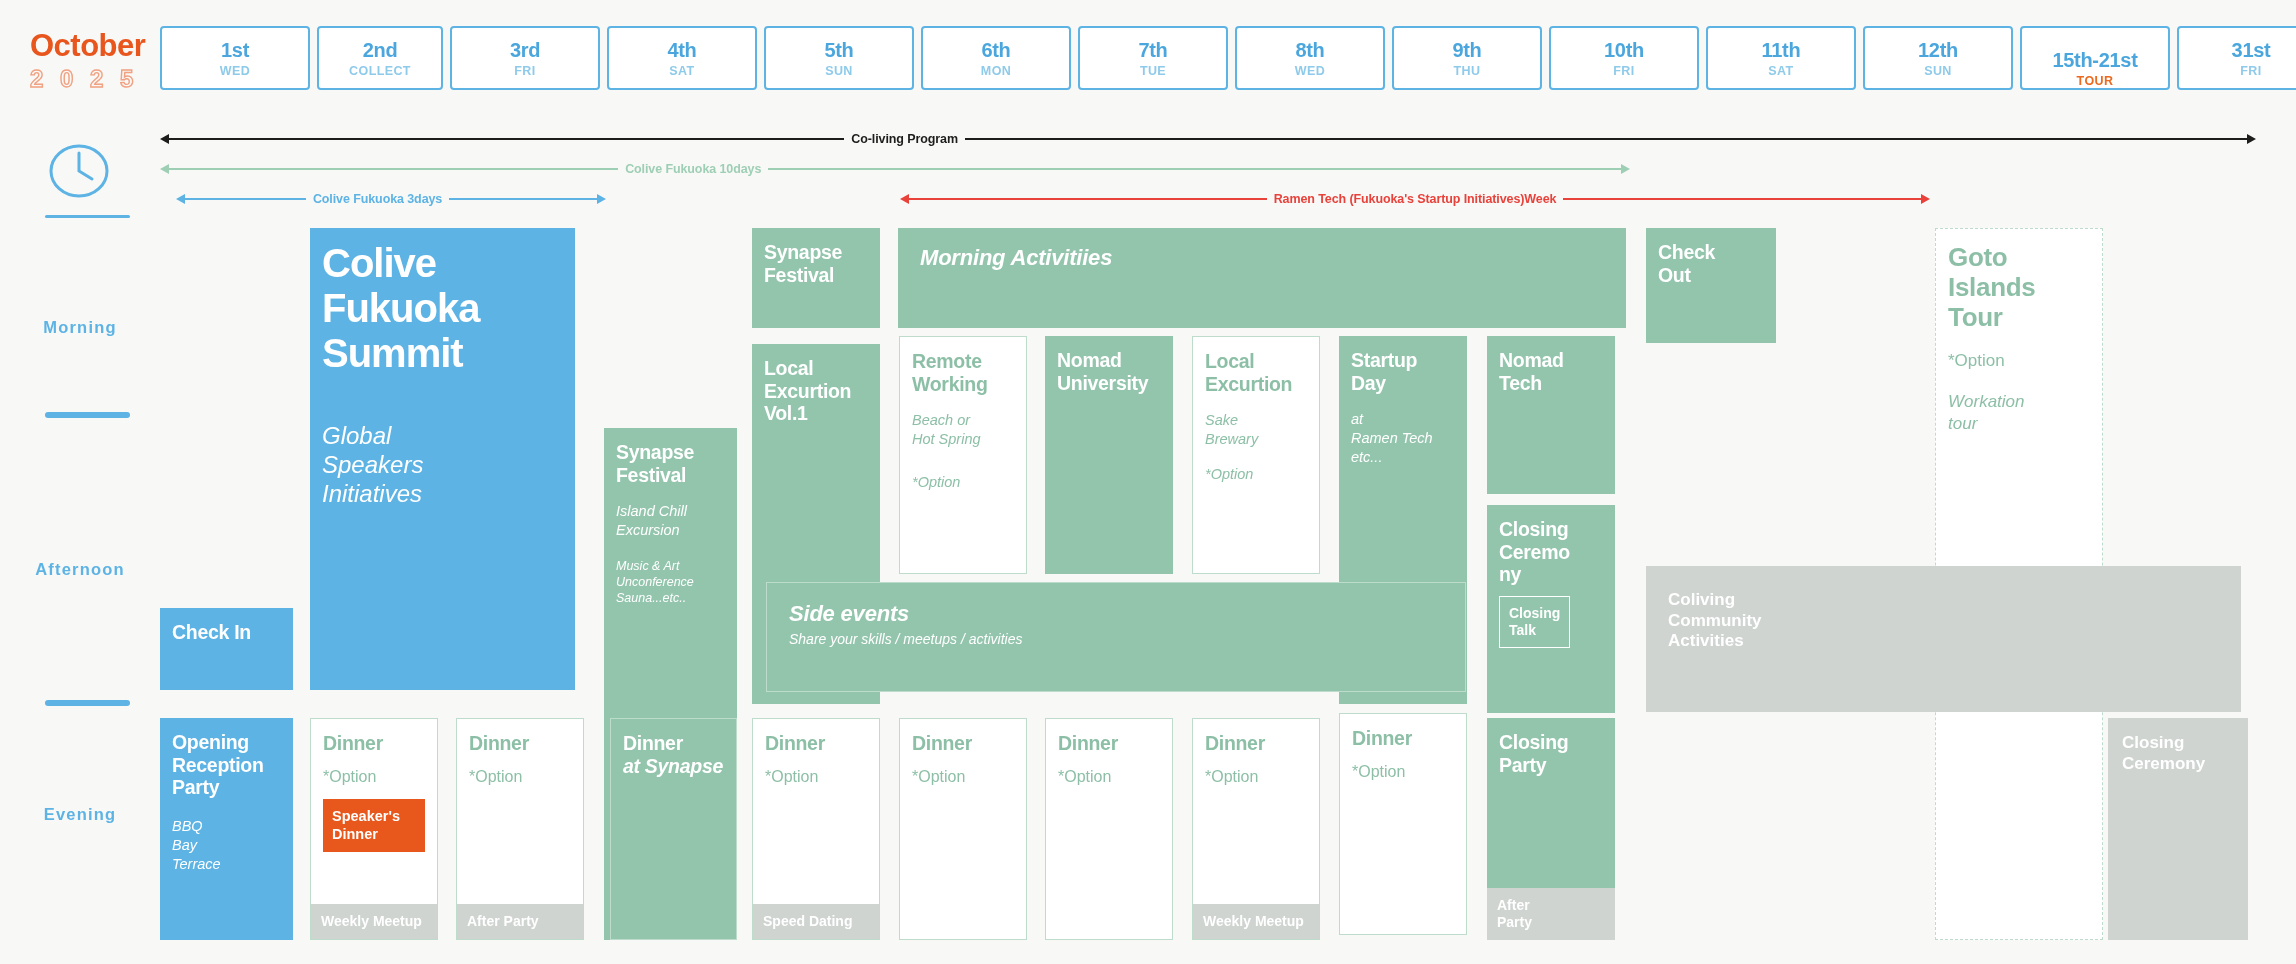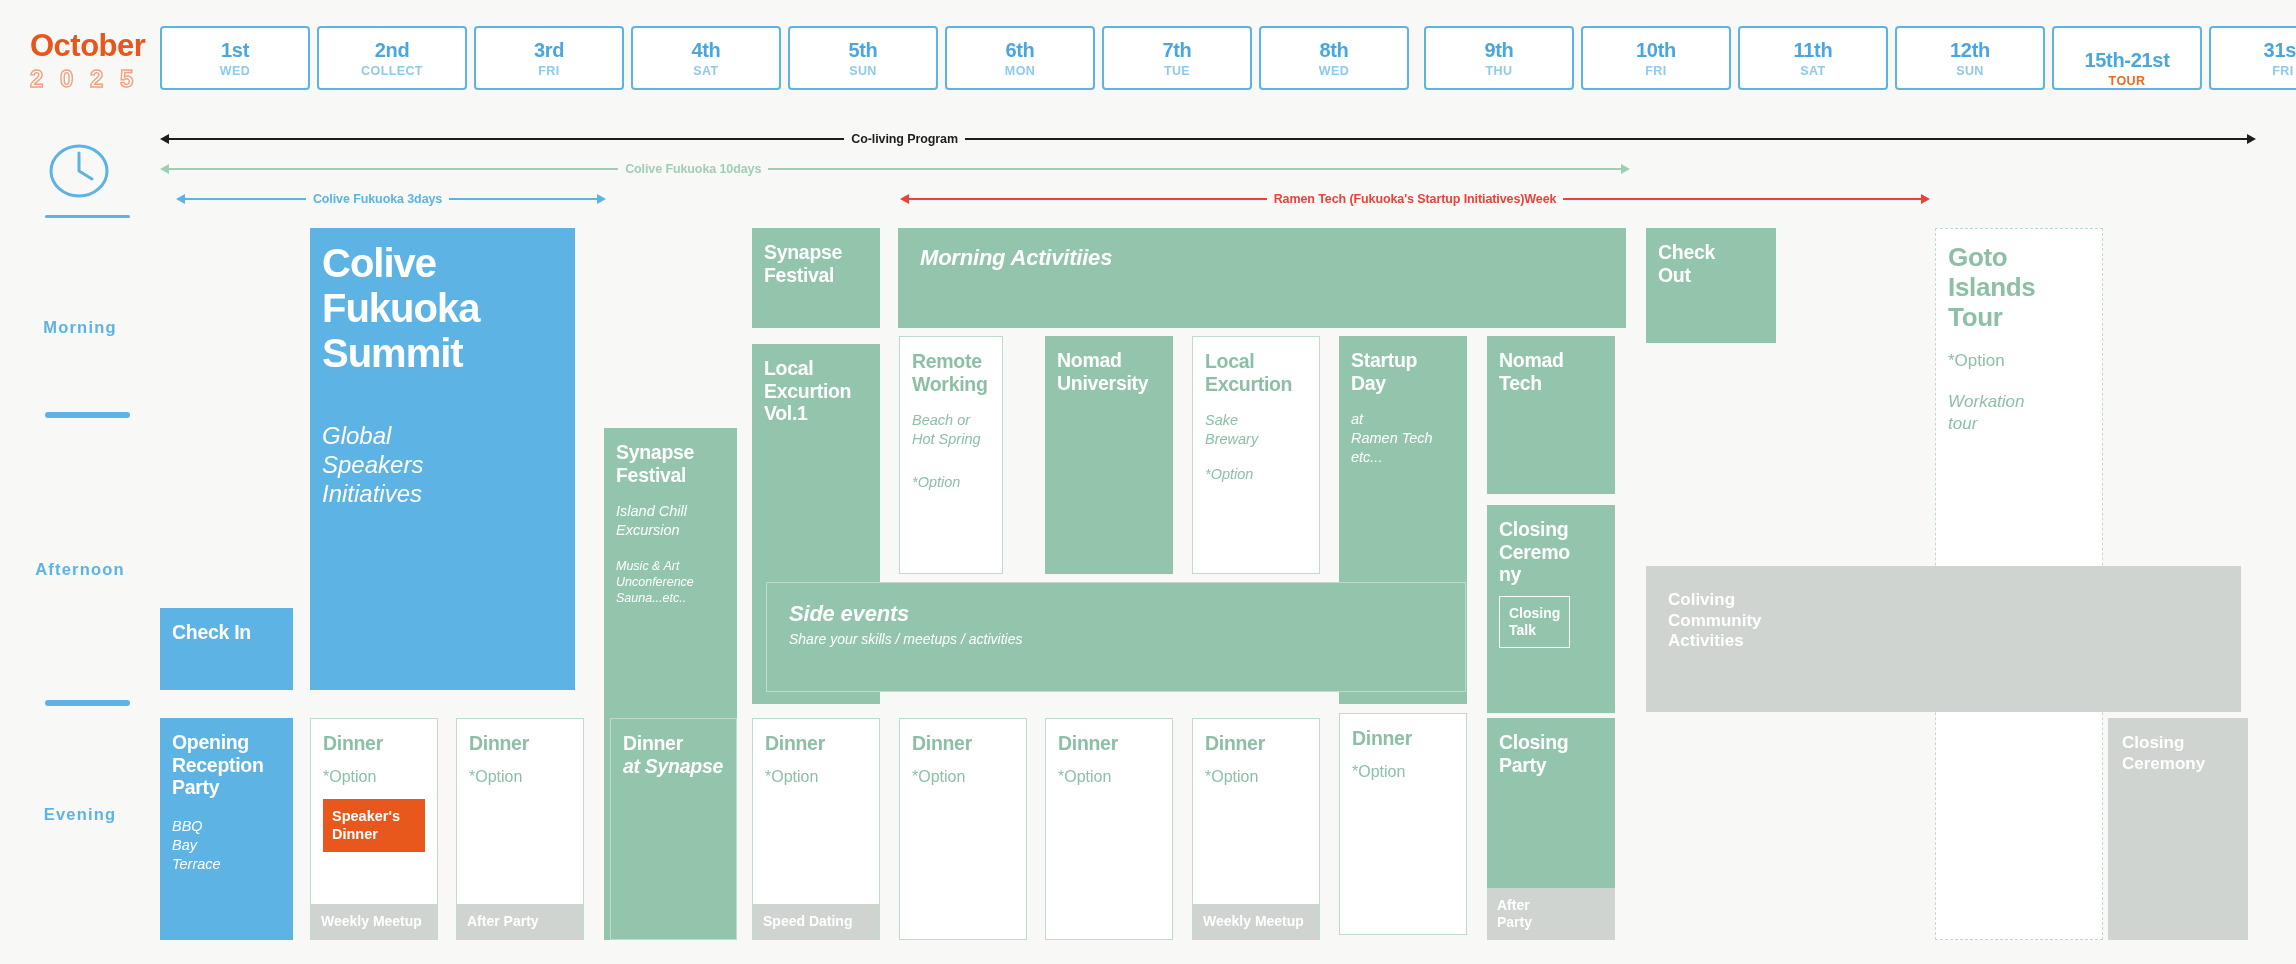--- a/index.html
+++ b/index.html
@@ -93,21 +93,21 @@
   <div class="month-wrap">
     <div class="month-name">October</div>
     <div class="month-year">2 0 2 5</div>
   </div>
 
   <div class="dates" id="dates">
       <div class="date-card" style="width: 150px;">
         <div class="date-num">1st</div>
         <div class="date-dow">WED</div>
       </div>
-      <div class="date-card" style="width: 150px;">
+      <div class="date-card" style="width: 126px;">
         <div class="date-num">2nd</div>
         <div class="date-dow">COLLECT</div>
       </div>
       <div class="date-card" style="width: 150px;">
         <div class="date-num">3rd</div>
         <div class="date-dow">FRI</div>
       </div>
       <div class="date-card" style="width: 150px;">
         <div class="date-num">4th</div>
         <div class="date-dow">SAT</div>
@@ -121,21 +121,21 @@
         <div class="date-dow">MON</div>
       </div>
       <div class="date-card" style="width: 150px;">
         <div class="date-num">7th</div>
         <div class="date-dow">TUE</div>
       </div>
       <div class="date-card" style="width: 150px;">
         <div class="date-num">8th</div>
         <div class="date-dow">WED</div>
       </div>
-      <div class="date-card" style="width: 150px; margin-left: 8px;">
+      <div class="date-card" style="width: 150px;">
         <div class="date-num">9th</div>
         <div class="date-dow">THU</div>
       </div>
       <div class="date-card" style="width: 150px;">
         <div class="date-num">10th</div>
         <div class="date-dow">FRI</div>
       </div>
       <div class="date-card" style="width: 150px;">
         <div class="date-num">11th</div>
         <div class="date-dow">SAT</div>
@@ -229,21 +229,21 @@
   </div>
 
   <div class="blk green" style="left:898px; top:228px; width:728px; height:100px; padding:17px 22px;">
     <div class="banner-title">Morning Activitiies</div>
   </div>
 
   <div class="blk green pad" style="left:752px; top:344px; width:128px; height:360px;">
     <div class="t-title w">Local<br>Excurtion<br>Vol.1</div>
   </div>
 
-  <div class="blk white-green pad" style="left:899px; top:336px; width:104px; height:238px;">
+  <div class="blk white-green pad" style="left:899px; top:336px; width:128px; height:238px;">
     <div class="t-title g">Remote<br>Working</div>
     <div class="t-sub g" style="margin-top:16px;">Beach or<br>Hot Spring</div>
     <div class="t-sub g" style="margin-top:24px;">*Option</div>
   </div>
 
   <div class="blk green pad" style="left:1045px; top:336px; width:128px; height:238px;">
     <div class="t-title w">Nomad<br>University</div>
   </div>
 
   <div class="blk white-green pad" style="left:1192px; top:336px; width:128px; height:238px;">

